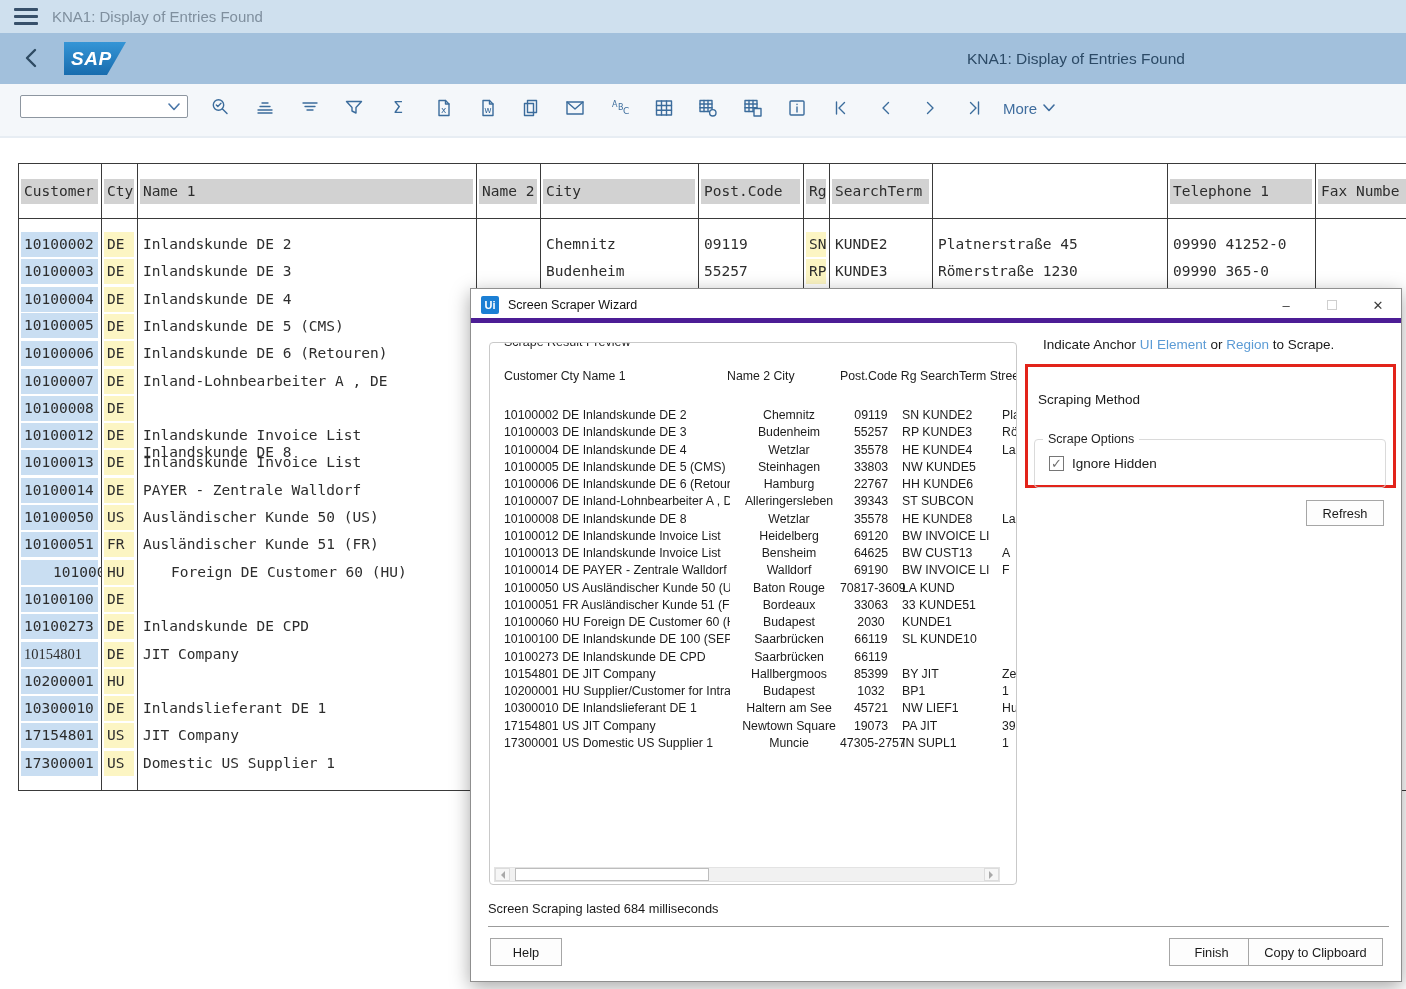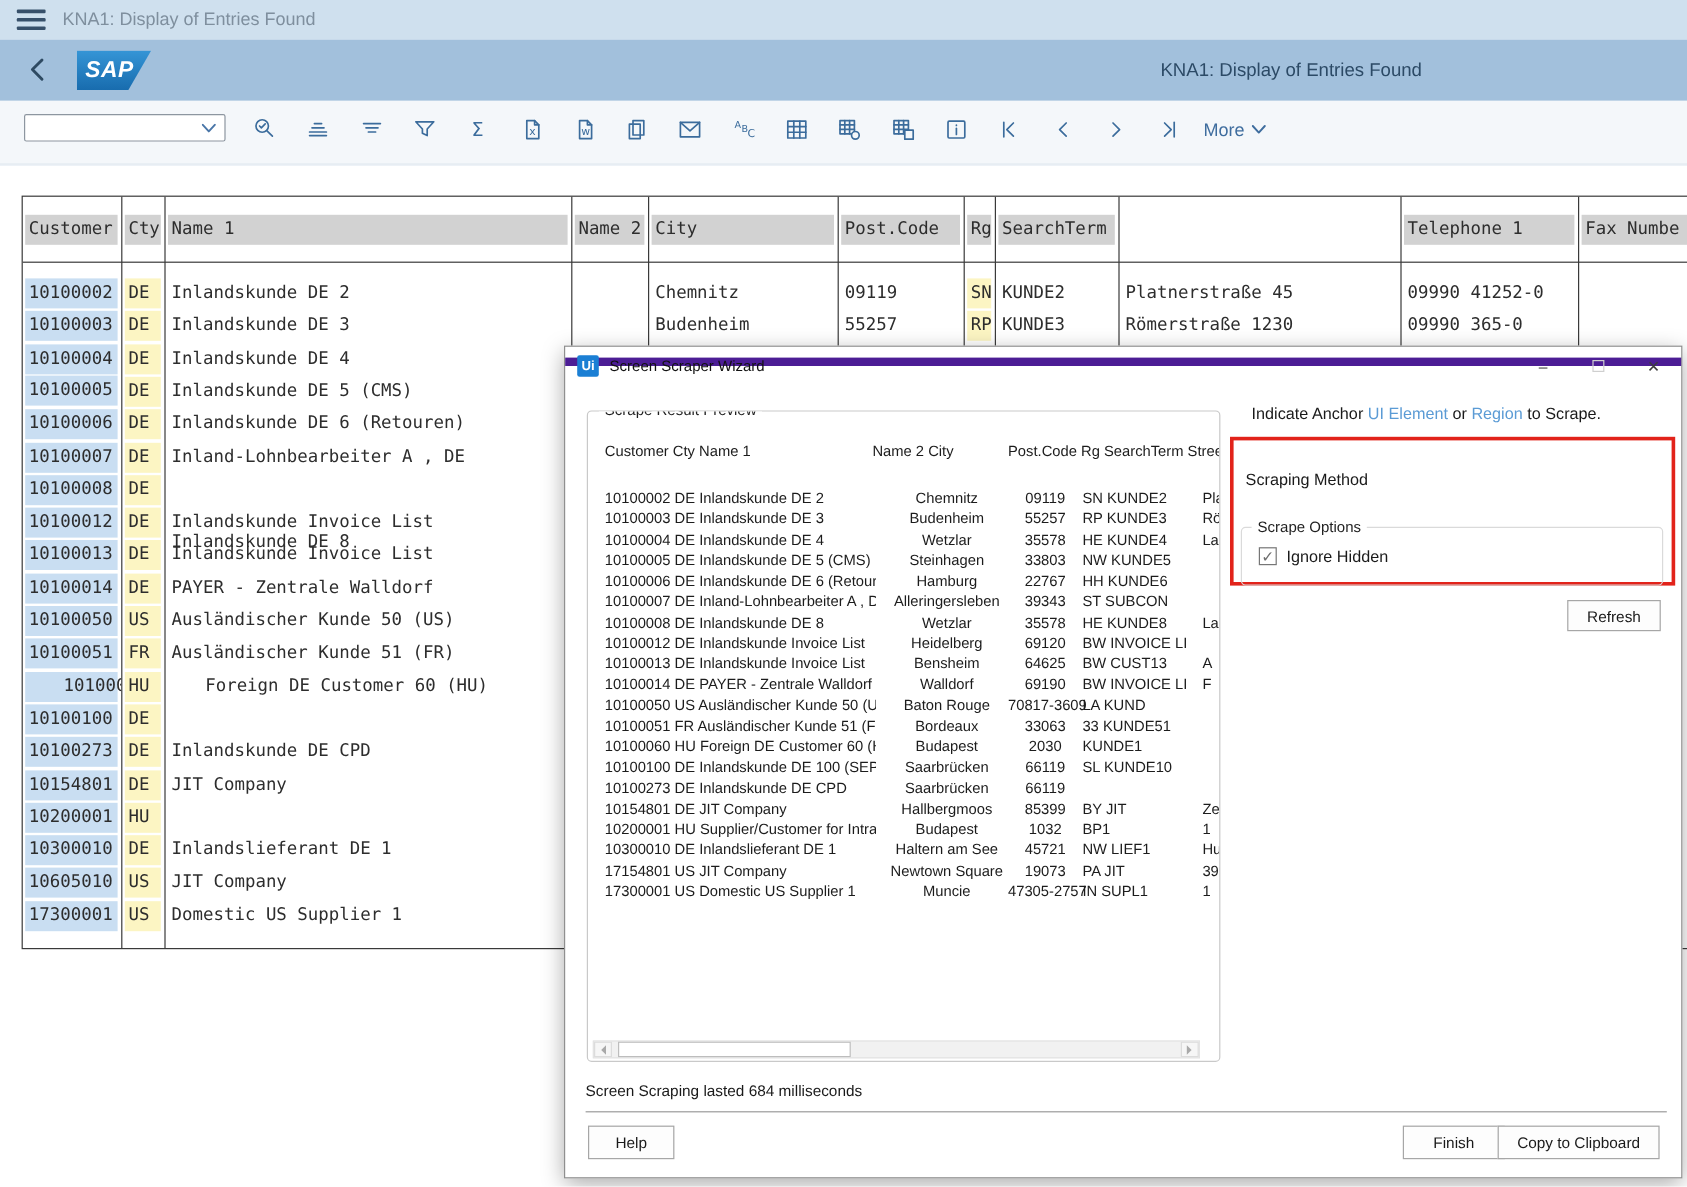--- a/index.html
+++ b/index.html
@@ -39,21 +39,21 @@
   .hdr-rule { position:absolute; left:0; right:0; top:54px; height:1px; background:#3a3a3a; }
   .hpatch { position:absolute; left:2px; right:3px; top:15px; height:25px; background:#d2d2d2;
             line-height:25px; padding-left:3px; white-space:nowrap; }
   .cell { position:absolute; left:2px; right:3px; height:25px; line-height:25px; padding-left:3px; white-space:nowrap; }
   .patch-blue { background:#c9def2; }
   .patch-yellow { background:#fcf5c3; }
 
   
   .dialog { position:absolute; left:470px; top:288px; width:932px; height:694px; background:#fff;
             border:1px solid #8f8f8f; box-shadow:0 5px 18px rgba(0,0,0,.35); font-size:12.5px; color:#1a1a1a; }
-  .dlg-titlebar { position:absolute; left:0; top:0; right:0; height:16px; border-bottom:7px solid #4c1d95; }
+  .dlg-titlebar { position:absolute; left:0; top:0; right:0; height:34px; border-bottom:5px solid #4c1d95; }
   .ui-logo { position:absolute; left:10px; top:7px; width:18px; height:18px; background:#1b7fd4; border-radius:2px;
              color:#fff; font-weight:bold; font-size:11px; text-align:center; line-height:18px; }
   .dlg-title { position:absolute; left:37px; top:0; line-height:32px; font-size:12.5px; color:#111; }
   .dlg-controls { position:absolute; right:0; top:0; height:32px; display:flex; }
   .dlg-ctrl { width:46px; height:32px; display:flex; align-items:center; justify-content:center; cursor:pointer; color:#3c3c3c; font-size:13px; }
   .ctrl-max-box { width:10px; height:10px; border:1.5px solid #cfcfcf; }
 
   .groupbox { position:absolute; border:1px solid #c9c9c9; border-radius:4px; }
   .groupbox-label { position:absolute; top:-8px; background:#fff; padding:0 5px; font-size:12.5px; color:#1f1f1f; white-space:nowrap; }
 
@@ -283,24 +283,24 @@
         <div class="cell patch-blue" style="top: 204.5px;">10100007</div>
         <div class="cell patch-blue" style="top: 231.8px;">10100008</div>
         <div class="cell patch-blue" style="top: 259.1px;">10100012</div>
         <div class="cell patch-blue" style="top: 286.4px;">10100013</div>
         <div class="cell patch-blue" style="top: 313.7px;">10100014</div>
         <div class="cell patch-blue" style="top: 341px;">10100050</div>
         <div class="cell patch-blue" style="top: 368.3px;">10100051</div>
         <div class="cell patch-blue" style="top: 395.6px; padding-left: 32px;">10100060</div>
         <div class="cell patch-blue" style="top: 422.9px;">10100100</div>
         <div class="cell patch-blue" style="top: 450.2px;">10100273</div>
-        <div class="cell patch-blue" style="top: 477.5px;">10154801</div>
+        <div class="cell patch-blue" style="top: 477.5px; font-family: Liberation Serif, serif;">10154801</div>
         <div class="cell patch-blue" style="top: 504.8px;">10200001</div>
         <div class="cell patch-blue" style="top: 532.1px;">10300010</div>
-        <div class="cell patch-blue" style="top: 559.4px;">10605010</div>
+        <div class="cell patch-blue" style="top: 559.4px;">17154801</div>
         <div class="cell patch-blue" style="top: 586.7px;">17300001</div>
       </div>
       <div class="sap-col" style="left: 83px; width: 36px;">
         <div class="hpatch">Cty</div>
         <div class="cell patch-yellow" style="top: 68px;">DE</div>
         <div class="cell patch-yellow" style="top: 95.3px;">DE</div>
         <div class="cell patch-yellow" style="top: 122.6px;">DE</div>
         <div class="cell patch-yellow" style="top: 149.9px;">DE</div>
         <div class="cell patch-yellow" style="top: 177.2px;">DE</div>
         <div class="cell patch-yellow" style="top: 204.5px;">DE</div>

